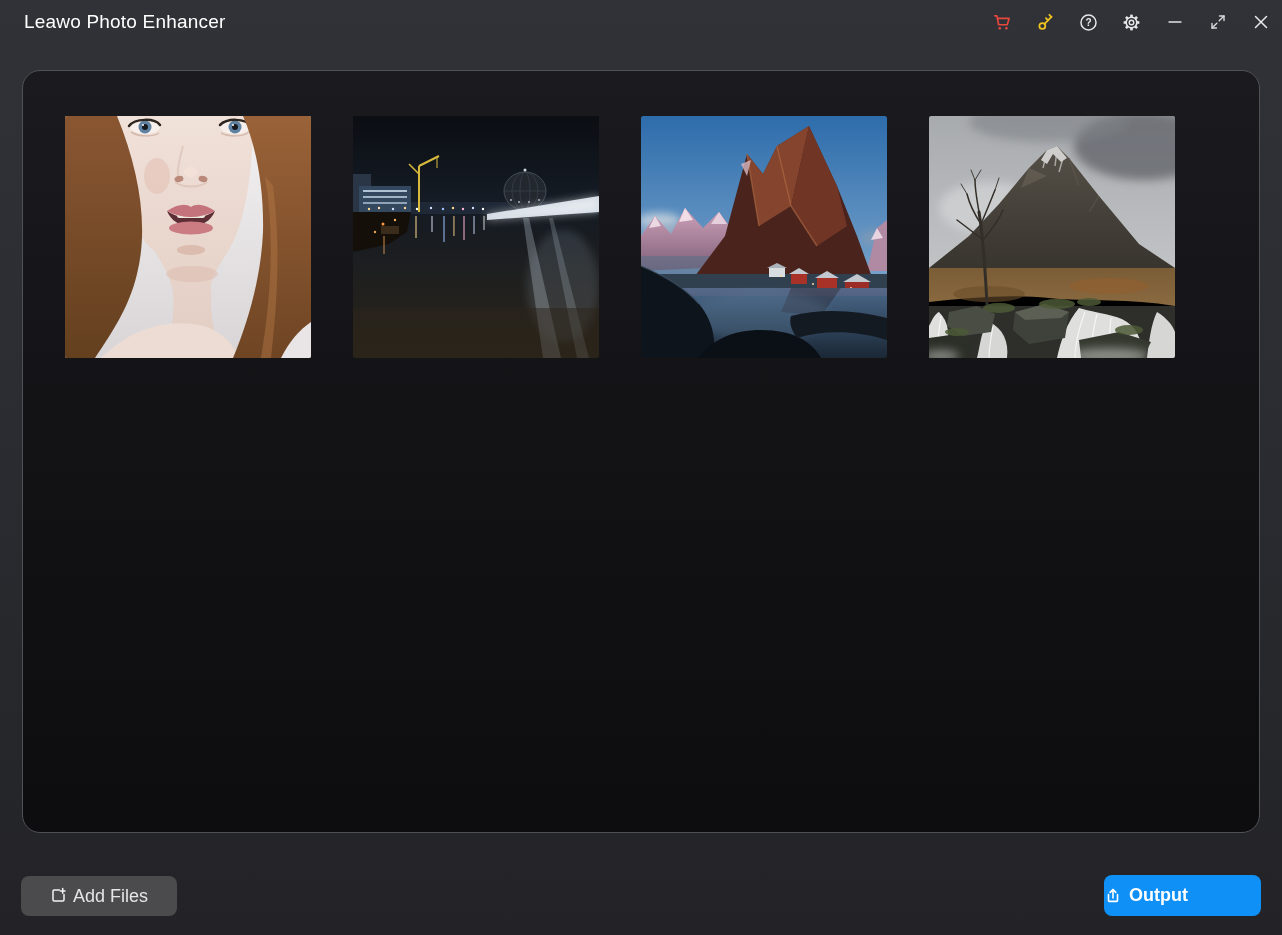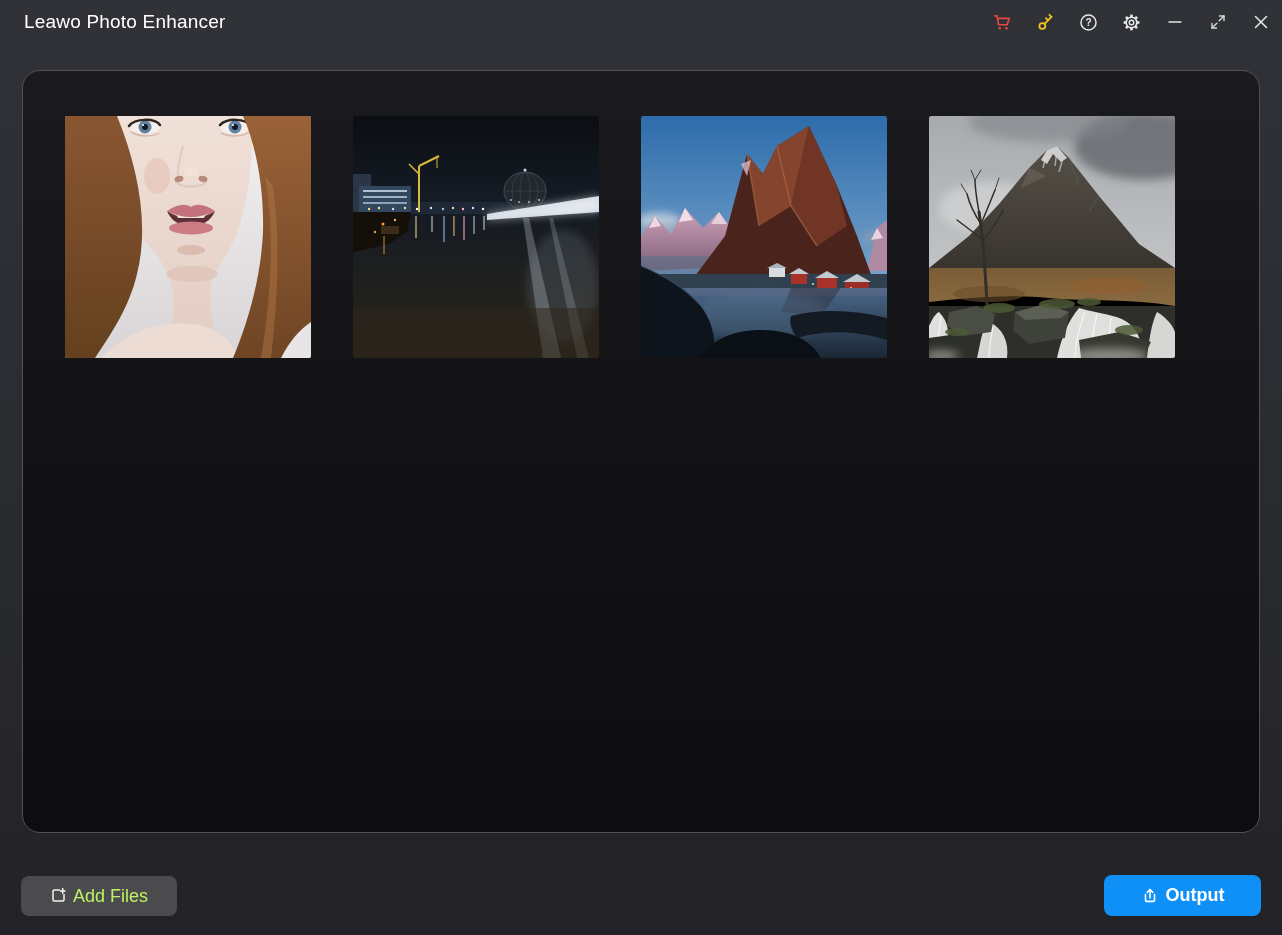--- a/index.html
+++ b/index.html
@@ -26,29 +26,29 @@
     background:linear-gradient(180deg,#1b1b1f 0%,#131316 45%,#0d0d10 100%);
   }
   .thumbs { position:absolute; left:42px; top:45px; display:flex; gap:42px; }
   .thumb {
     width:246px; height:242px; border-radius:2px; overflow:hidden; cursor:pointer;
     background:#000;
   }
   .thumb svg { display:block; }
   .btn-add {
     position:absolute; left:21px; top:876px; width:156px; height:40px;
-    border:none; border-radius:8px; background:#4b4b4d; color:#bef264;
+    border:none; border-radius:8px; background:#4b4b4d; color:#e5e5e5;
     font-family:inherit; font-size:18px; display:flex; align-items:center;
     justify-content:center; gap:5px; cursor:pointer;
   }
   .btn-output {
     position:absolute; left:1104px; top:875px; width:157px; height:41px;
     border:none; border-radius:8px; background:#0f90f6; color:#ffffff;
     font-family:inherit; font-size:18px; font-weight:700; display:flex;
-    align-items:center; justify-content:center; gap:7px; cursor:pointer;
+    align-items:center; gap:7px; cursor:pointer;
   }
   .btn-icon { display:flex; align-items:center; }
 </style>
 </head>
 <body>
 
 <div class="titlebar">
   <span class="app-title">Leawo Photo Enhancer</span>
   <div class="tb-actions">
     <button class="tb-btn">

